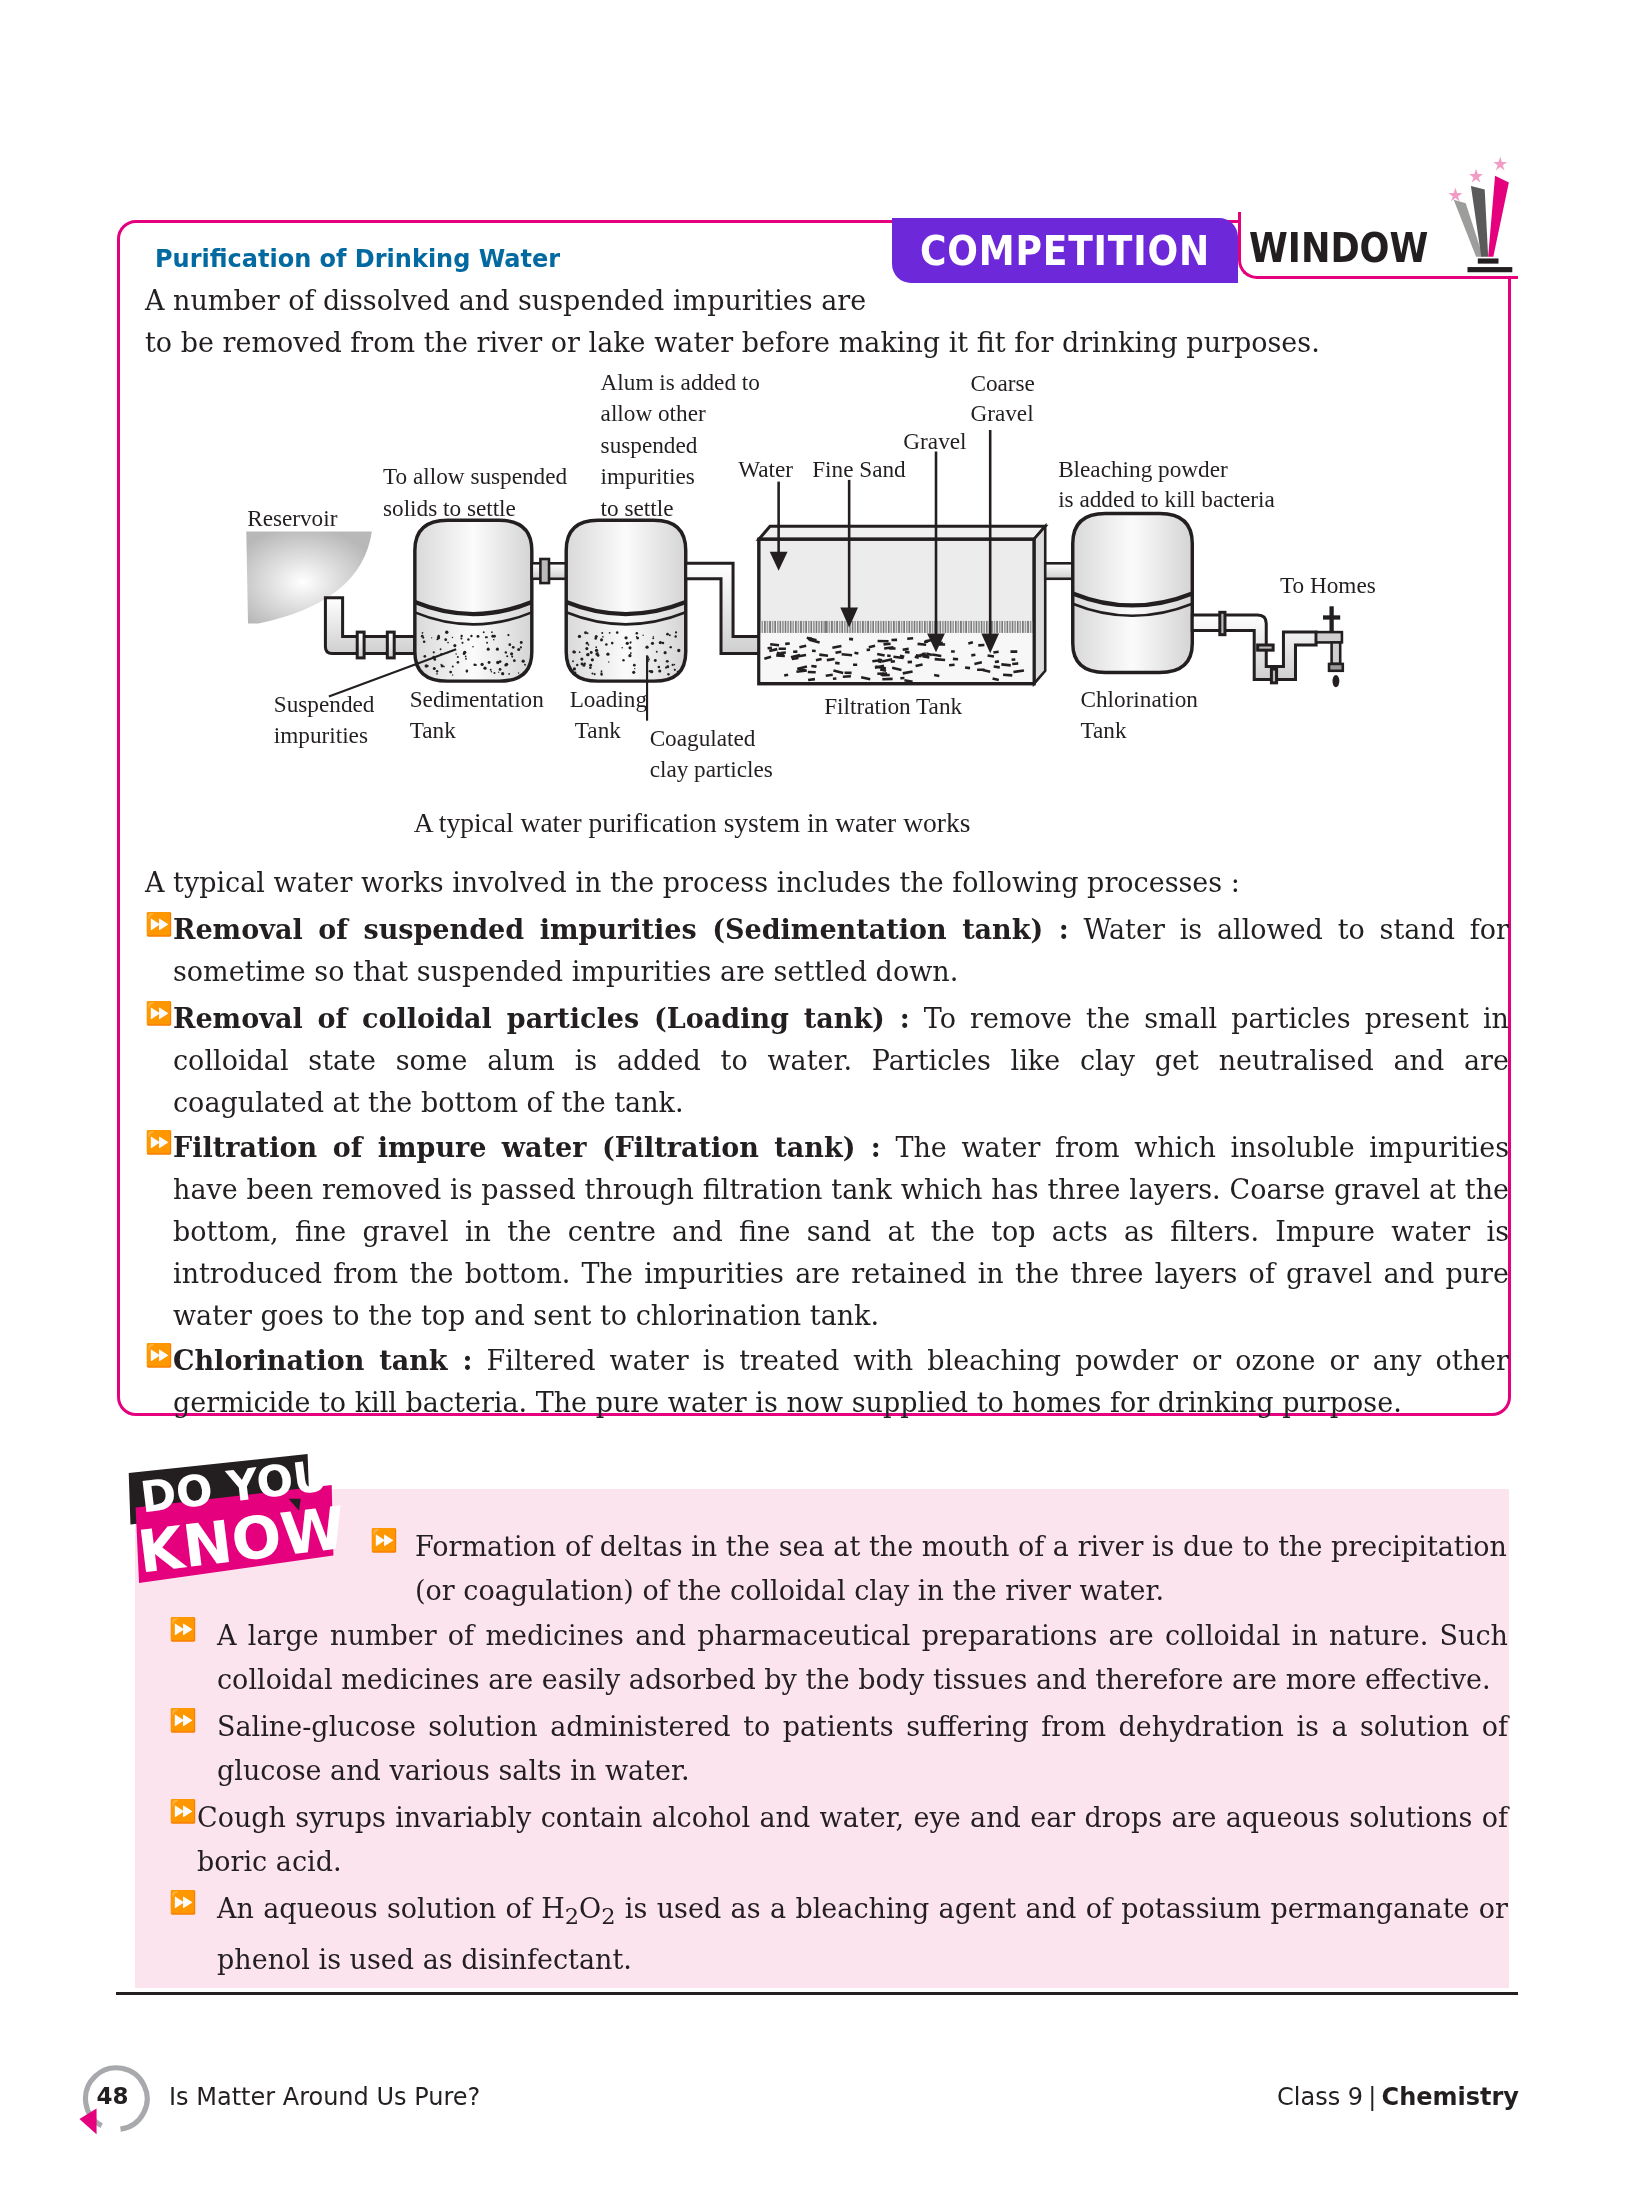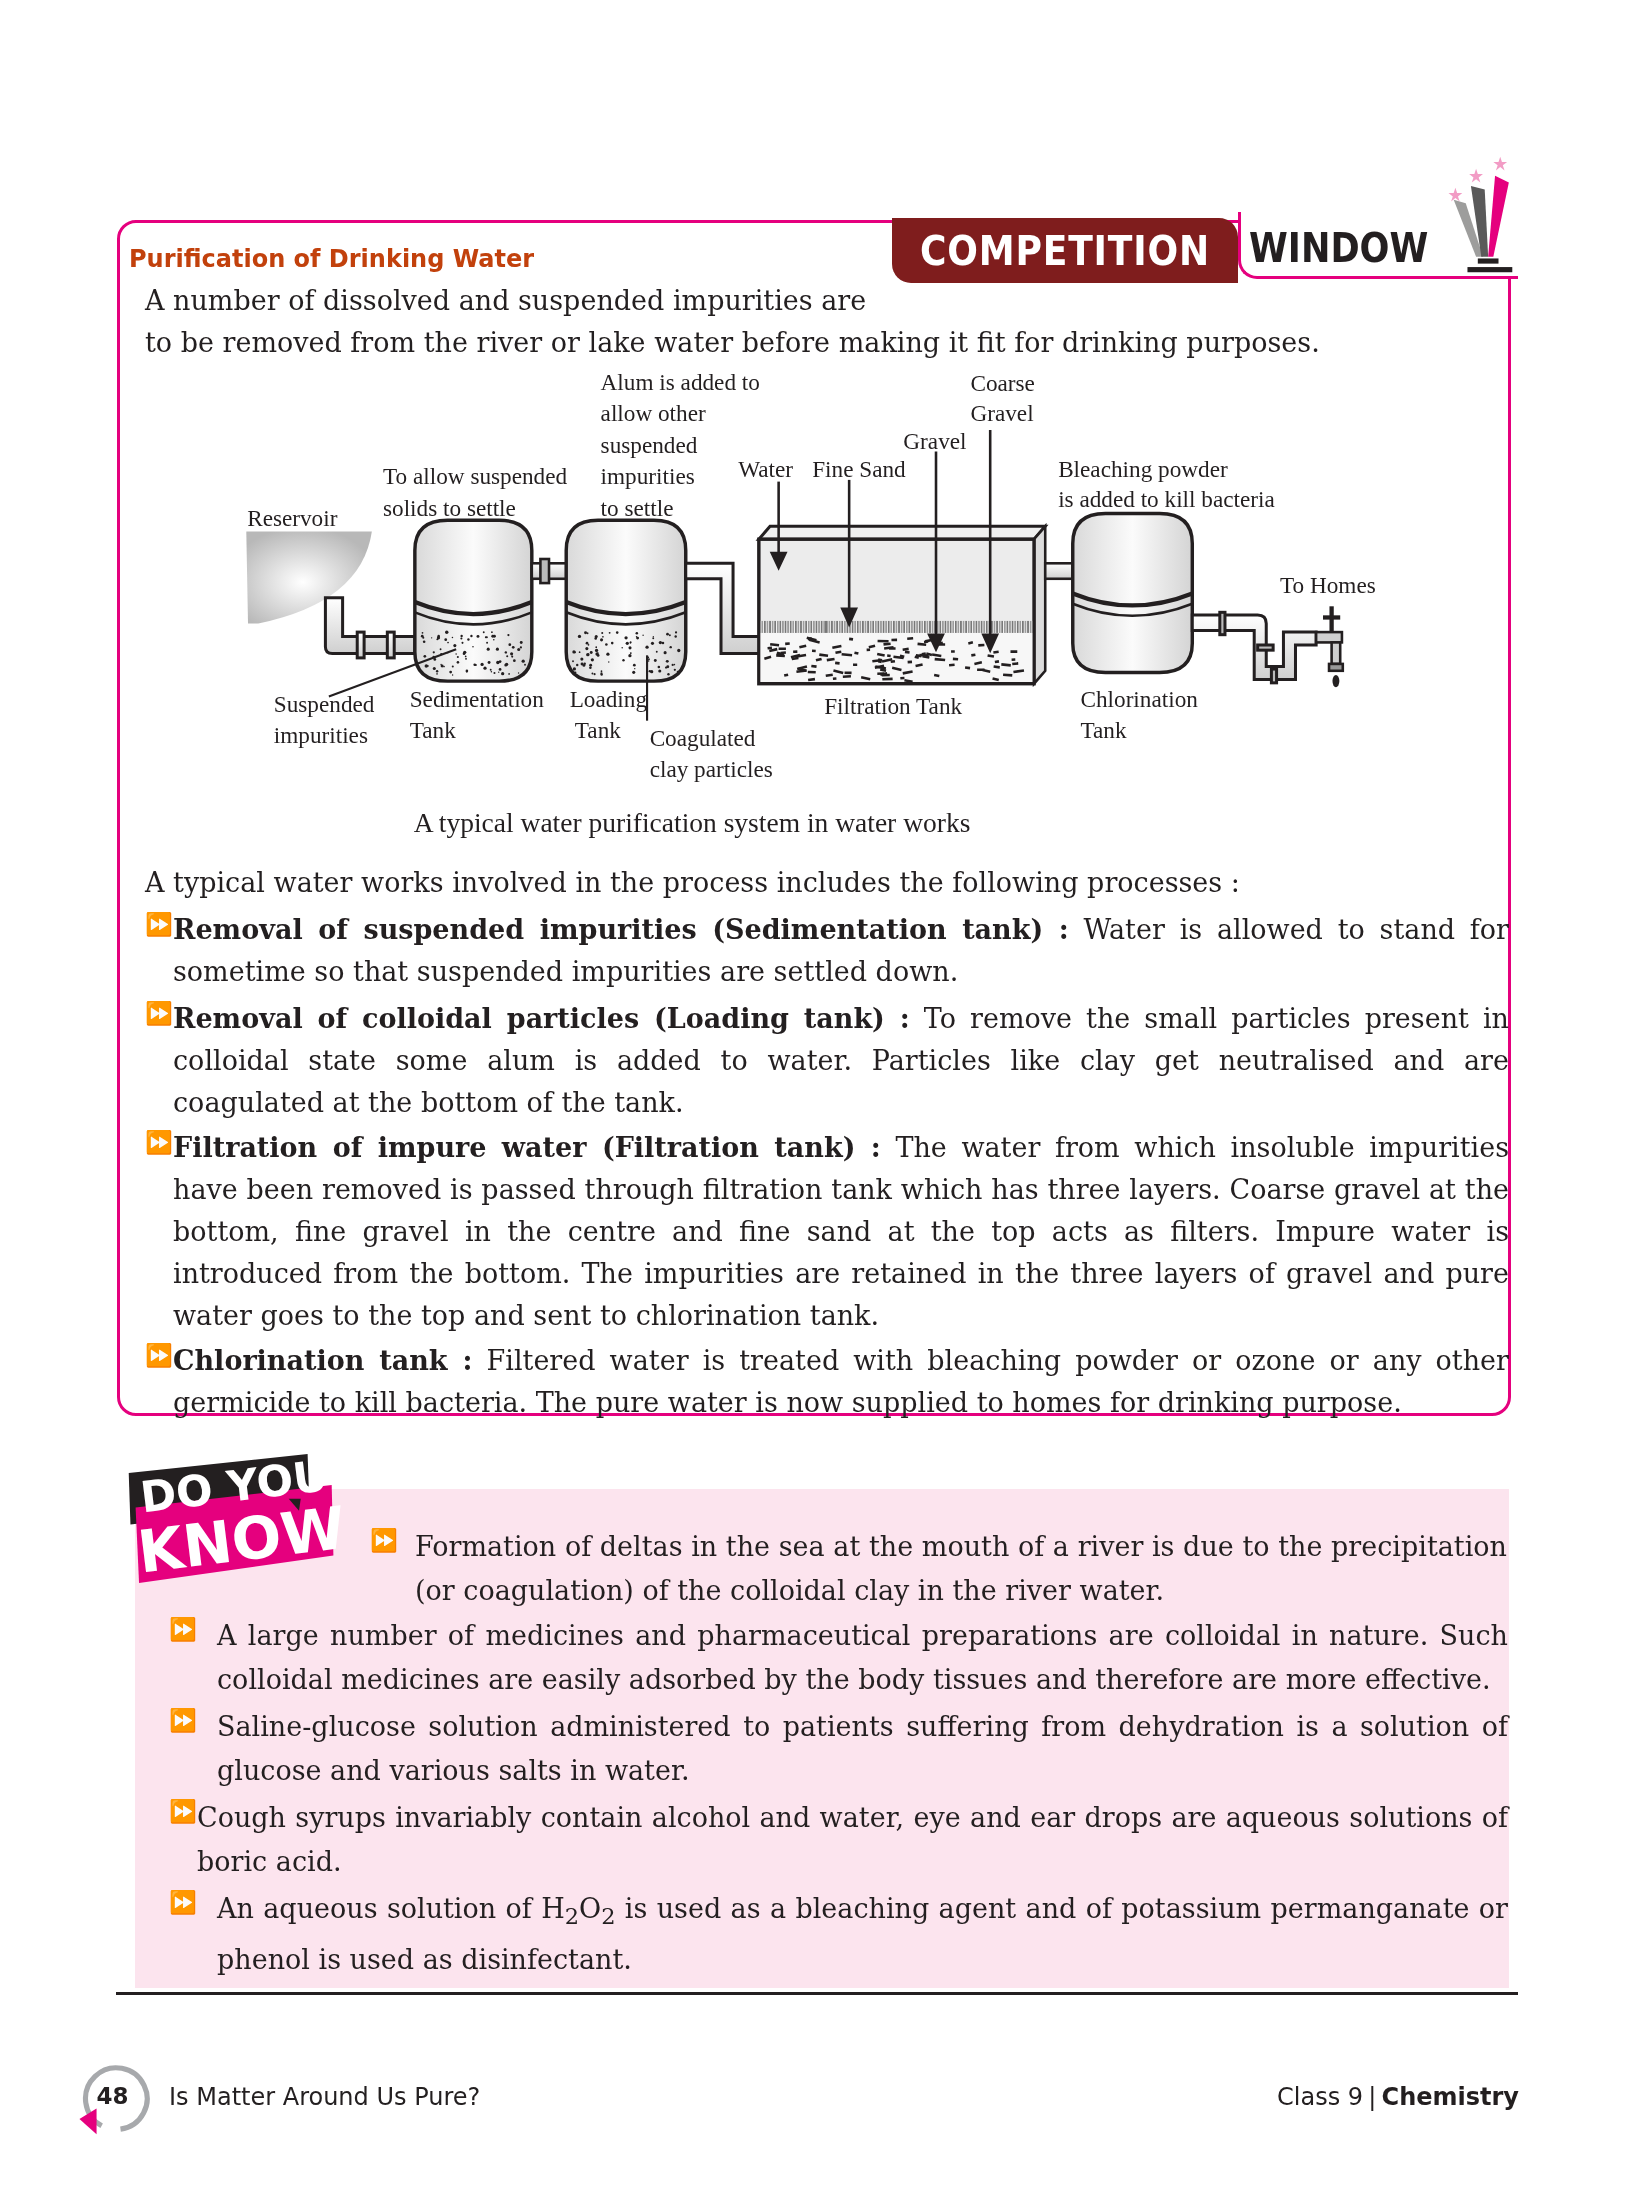--- a/index.html
+++ b/index.html
@@ -3,33 +3,33 @@
 <meta charset="utf-8">
 <style>
   html, body { margin: 0; padding: 0; background: #ffffff; }
   body { width: 1651px; height: 2203px; position: relative; overflow: hidden;
          font-family: "DejaVu Serif", serif; color: #231f20; }
 
   
   #cw-box { position: absolute; left: 117px; top: 220px; width: 1394px; height: 1196px;
             border: 3.4px solid #e5007e; border-radius: 19px; box-sizing: border-box; }
   #cw-tab { position: absolute; left: 892px; top: 218px; width: 346px; height: 65px;
-            background: #7f1d1d; border-radius: 0 19px 0 19px; }
+            background: #6d28d9; border-radius: 0 19px 0 19px; }
   #cw-tab-text { position: absolute; left: 0; top: 0; width: 100%; height: 100%;
                  display: flex; align-items: center; justify-content: center;
                  font-family: "DejaVu Sans", sans-serif; font-weight: bold; font-size: 41px;
                  color: #ffffff; letter-spacing: 0.9px; transform: scaleX(0.88); }
   #cw-window-bg { position: absolute; left: 1238px; top: 212px; width: 280px; height: 67px; background: #fff;
                   border-bottom: 3.4px solid #e5007e; border-left: 3.4px solid #e5007e; border-bottom-left-radius: 19px; box-sizing: border-box; }
   #cw-window-text { position: absolute; left: 1249px; top: 225px; font-family: "DejaVu Sans", sans-serif;
                     font-weight: bold; font-size: 40px; color: #231f20; transform: scaleX(0.88); transform-origin: left center; }
   #trophy { position: absolute; left: 1445px; top: 155px; width: 82px; height: 125px; }
 
-  #section-title { position: absolute; left: 129px; top: 245px; font-family: "DejaVu Sans", sans-serif;
-                   font-weight: bold; font-size: 24px; color: #c2410c; }
+  #section-title { position: absolute; left: 155px; top: 245px; font-family: "DejaVu Sans", sans-serif;
+                   font-weight: bold; font-size: 24px; color: #0369a1; }
   .intro { position: absolute; left: 145px; font-size: 27px; line-height: 1; white-space: nowrap; }
 
   
   #diagram { position: absolute; left: 0; top: 0; width: 1651px; height: 860px; }
   .dlabel { font-family: "Liberation Serif", serif; font-size: 27px; fill: #231f20; }
   #caption { position: absolute; left: 0; width: 1367px; top: 807px; text-align: center;
              font-family: "Liberation Serif", serif; font-size: 27.5px; }
   #caption span { display: inline-block; margin-left: 17px; }
 
   

